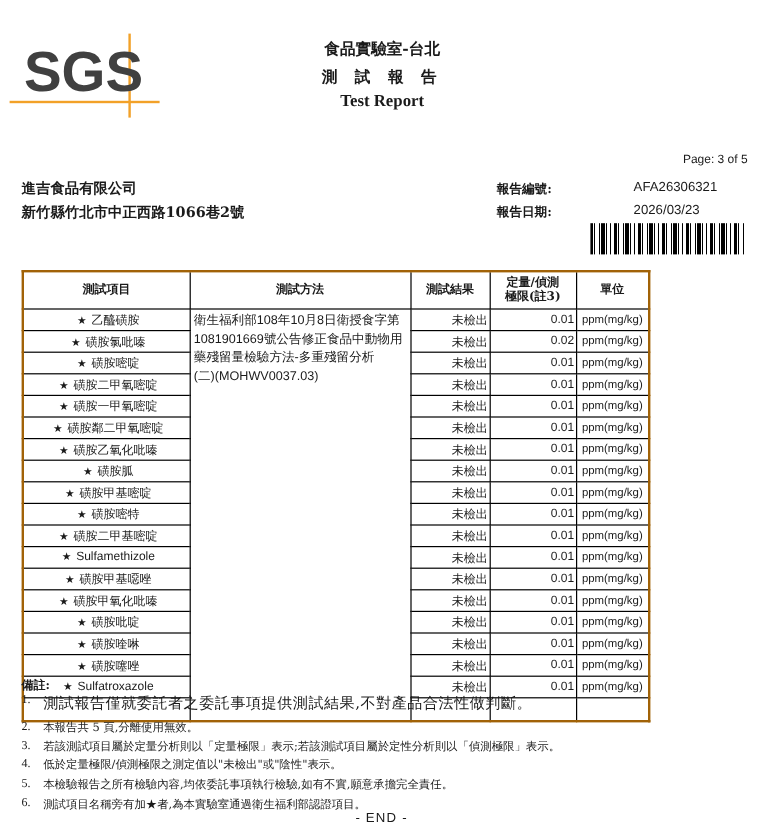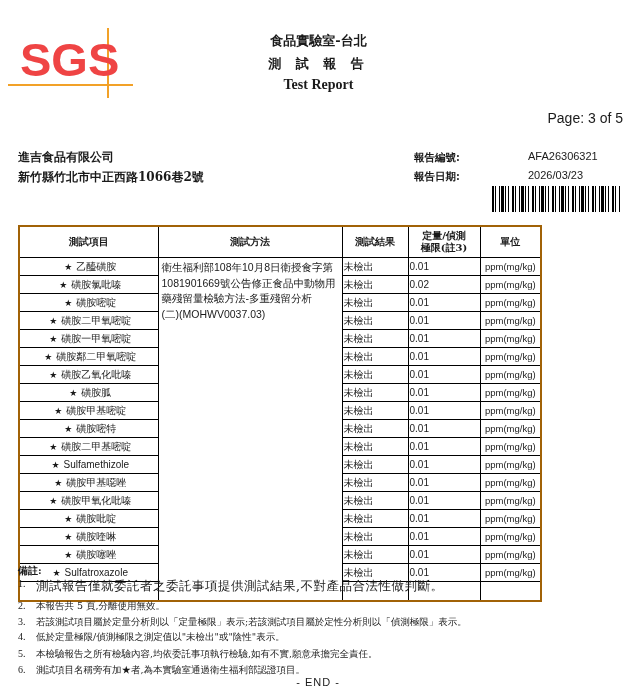--- a/index.html
+++ b/index.html
@@ -1,30 +1,30 @@
 <!DOCTYPE html>
 <html><head>
 <meta charset="utf-8">
 <style>
   html,body{margin:0;padding:0;background:#fff;}
   body{width:637px;height:696px;position:relative;font-family:"Liberation Sans",sans-serif;color:#1a1a1a;overflow:hidden;}
 
   
   .logo-wrap{position:absolute;left:0;top:0;width:160px;height:115px;}
   .logo-text{position:absolute;left:20px;top:36px;font-family:"Liberation Sans",sans-serif;
-             font-weight:bold;font-size:47px;line-height:47px;color:#ef4444;letter-spacing:0px;}
+             font-weight:bold;font-size:47px;line-height:47px;color:#404040;letter-spacing:0px;}
   .logo-hline{position:absolute;left:8px;top:84px;width:125px;height:2px;background:#F2A128;}
   .logo-vline{position:absolute;left:107px;top:28px;width:2px;height:70px;background:#F2A128;}
 
   .titles{position:absolute;left:0;top:32px;width:637px;text-align:center;}
   .title-zh{font-family:"DejaVu Serif",serif;font-weight:bold;font-size:13px;}
   .title-en{font-family:"Liberation Serif",serif;font-weight:bold;font-size:14px;margin-top:5px;}
   .report-zh{font-family:"DejaVu Serif",serif;font-weight:bold;font-size:13px;letter-spacing:5px;margin-top:5px;text-align:center;}
   .report-en{font-family:"Liberation Serif",serif;font-weight:bold;font-size:14px;margin-top:4px;}
-  .page-no{position:absolute;right:14px;top:110px;font-size:14px;font-family:"Liberation Sans",sans-serif;padding-left:30px;}
+  .page-no{position:absolute;right:14px;top:128px;font-size:10px;font-family:"Liberation Sans",sans-serif;padding-left:30px;}
 
   
   .client-name{position:absolute;left:18px;top:149px;font-family:Liberation Serif, serif;font-weight:bold;font-size:12px;}
   .client-address{position:absolute;left:18px;top:169px;font-family:"DejaVu Serif",serif;font-weight:bold;font-size:12px;}
   .ri-label{position:absolute;font-family:"DejaVu Serif",serif;font-weight:bold;font-size:10.5px;}
   .ri-value{position:absolute;font-size:11px;font-family:"Liberation Sans",sans-serif;margin-left:28px;}
   .ri-num-label{left:414px;top:151px;} .ri-num-value{left:500px;top:150px;}
   .ri-date-label{left:414px;top:170px;} .ri-date-value{left:500px;top:169px;}
   .barcode{position:absolute;left:492px;top:186px;width:128px;height:26px;
     background:repeating-linear-gradient(90deg,
@@ -35,21 +35,21 @@
   table.results{position:absolute;left:18px;top:225px;border-collapse:collapse;table-layout:fixed;
                 border:2px solid #a16207;}
   table.results th,table.results td{border:1px solid #000;overflow:hidden;}
   table.results th{font-family:"DejaVu Serif",serif;font-weight:bold;font-size:10px;height:30px;
                    text-align:center;line-height:1.25;padding:0;}
   .col-item{width:139px;} .col-method{width:184px;} .col-result{width:66px;}
   .col-limit{width:72px;} .col-unit{width:61px;}
   td.item-cell{font-size:10px;text-align:center;padding:0 2px 0 5px;height:15px;white-space:nowrap;}
   td.item-cell .star{margin-right:4px;font-size:9px;}
   td.method-cell{vertical-align:top;font-size:10.5px;line-height:15.5px;padding:2px 3px;text-align:left;}
-  td.result-cell,td.limit-cell{font-size:10px;text-align:left;height:15px;}
+  td.result-cell,td.limit-cell{font-size:10px;text-align:right;height:15px;}
   td.unit-cell{font-size:9.5px;text-align:center;height:15px;padding:0;}
   tr.empty-row td{height:16px;}
 
   
   .notes-label{position:absolute;left:18px;top:564px;font-family:"DejaVu Serif",serif;font-weight:bold;font-size:10px;}
   .note{position:absolute;left:18px;width:605px;font-family:"DejaVu Serif",serif;display:flex;align-items:flex-start;}
   .note .num{font-family:"Liberation Serif",serif;font-size:10px;width:18px;flex:none;}
   .note .txt{flex:1;}
   .note-big .txt{font-size:12.5px;letter-spacing:0.5px;}
   .note-small .txt{font-size:9.5px;}

